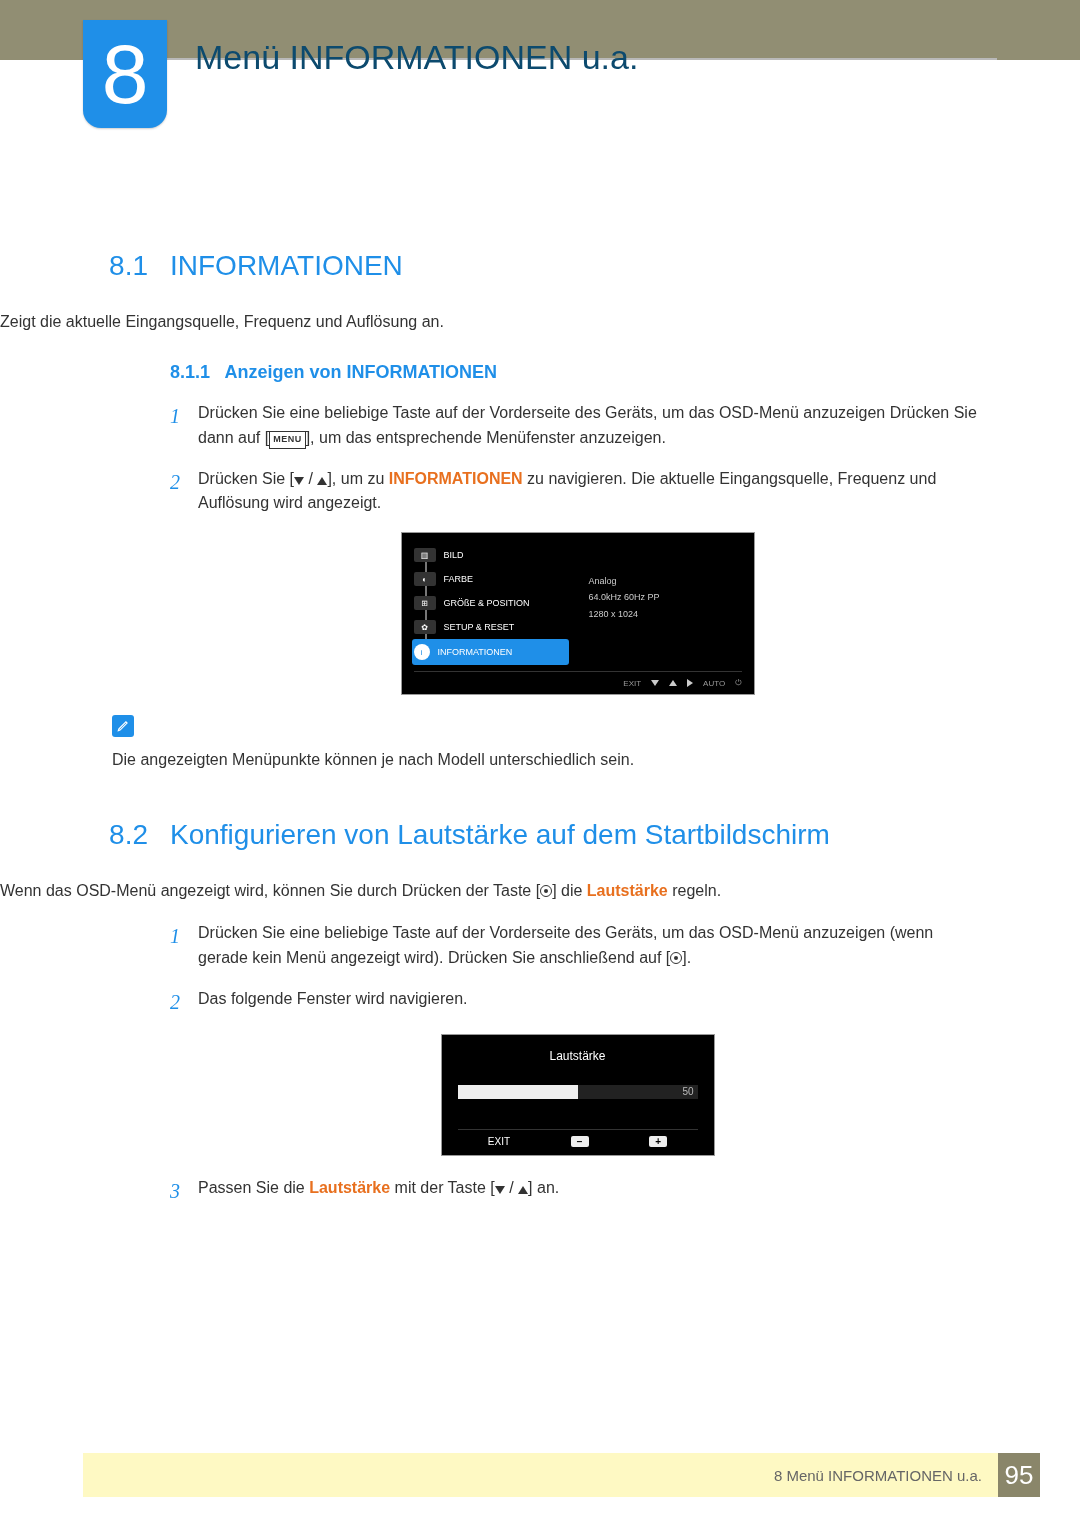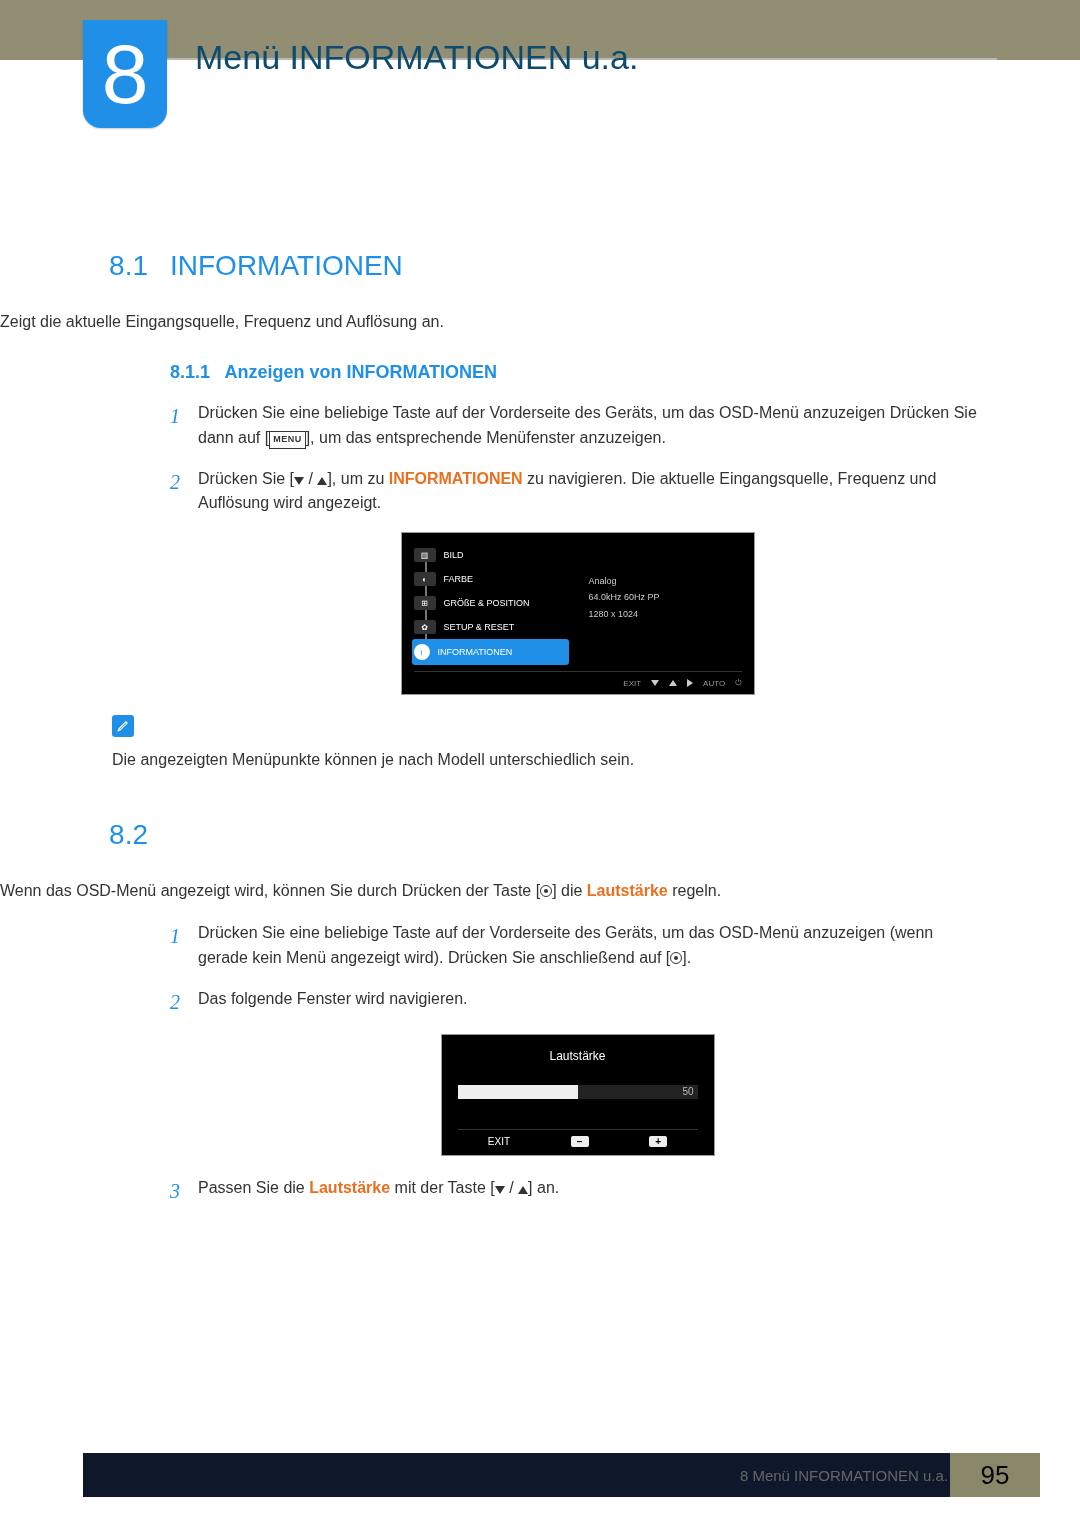--- a/index.html
+++ b/index.html
@@ -205,23 +205,23 @@
   .vol-val { position:absolute; right:4px; top:0; font-size:10px; color:#bbb; line-height:14px;}
   .vol-footer { display:flex; justify-content:space-around; border-top:1px solid #333; padding-top:6px; font-size:10px; align-items:center;}
   .minus-btn,.plus-btn {
     display:inline-block; background:#eee; color:#000; padding:0 6px; font-weight:bold; border-radius:2px; font-size:10px;
   }
   
   .page-footer {
     position:absolute; bottom:30px; left:83px; right:40px; height:44px;
     display:flex; align-items:stretch;
   }
-  .footer-bar { flex:1; background:#0f172a; display:flex; align-items:center; justify-content:flex-end; padding-right:2px; color:#666; font-size:15px;}
+  .footer-bar { flex:1; background:#fef9c3; display:flex; align-items:center; justify-content:flex-end; padding-right:16px; color:#666; font-size:15px;}
   .footer-num {
-    width:90px; background:#8a866a; color:#000000; display:flex;
+    width:42px; background:#8a866a; color:#ffffff; display:flex;
     align-items:center; justify-content:center; font-size:26px;
   }
 </style>
 </head>
 <body>
 
 <div class="page">
   <div class="topbar"></div>
 
   <div class="chapter-badge">
@@ -303,20 +303,21 @@
       <div class="note-icon">
         <svg width="14" height="14" viewBox="0 0 24 24" fill="none" stroke="#fff" stroke-width="2">
             <path d="M4 20l3-1 12-12-2-2L5 17l-1 3z"></path>
           </svg>
       </div>
       <div>Die angezeigten Menüpunkte können je nach Modell unterschiedlich sein.</div>
     </div>
 
     <div class="sec-row" style="margin-top:50px;">
       <div class="sec-num">8.2</div>
+      <div class="sec-title">Konfigurieren von Lautstärke auf dem Startbildschirm</div>
     </div>
 
     <div class="body-text">
       <span>Wenn das OSD-Menü angezeigt wird, können Sie durch Drücken der Taste [</span><span class="circ-icon"></span><span>] die </span><span class="hl">Lautstärke</span><span> regeln.</span>
     </div>
 
     <div class="step-list">
       <div class="step">
         <div class="step-num">1</div>
         <div class="step-text">

